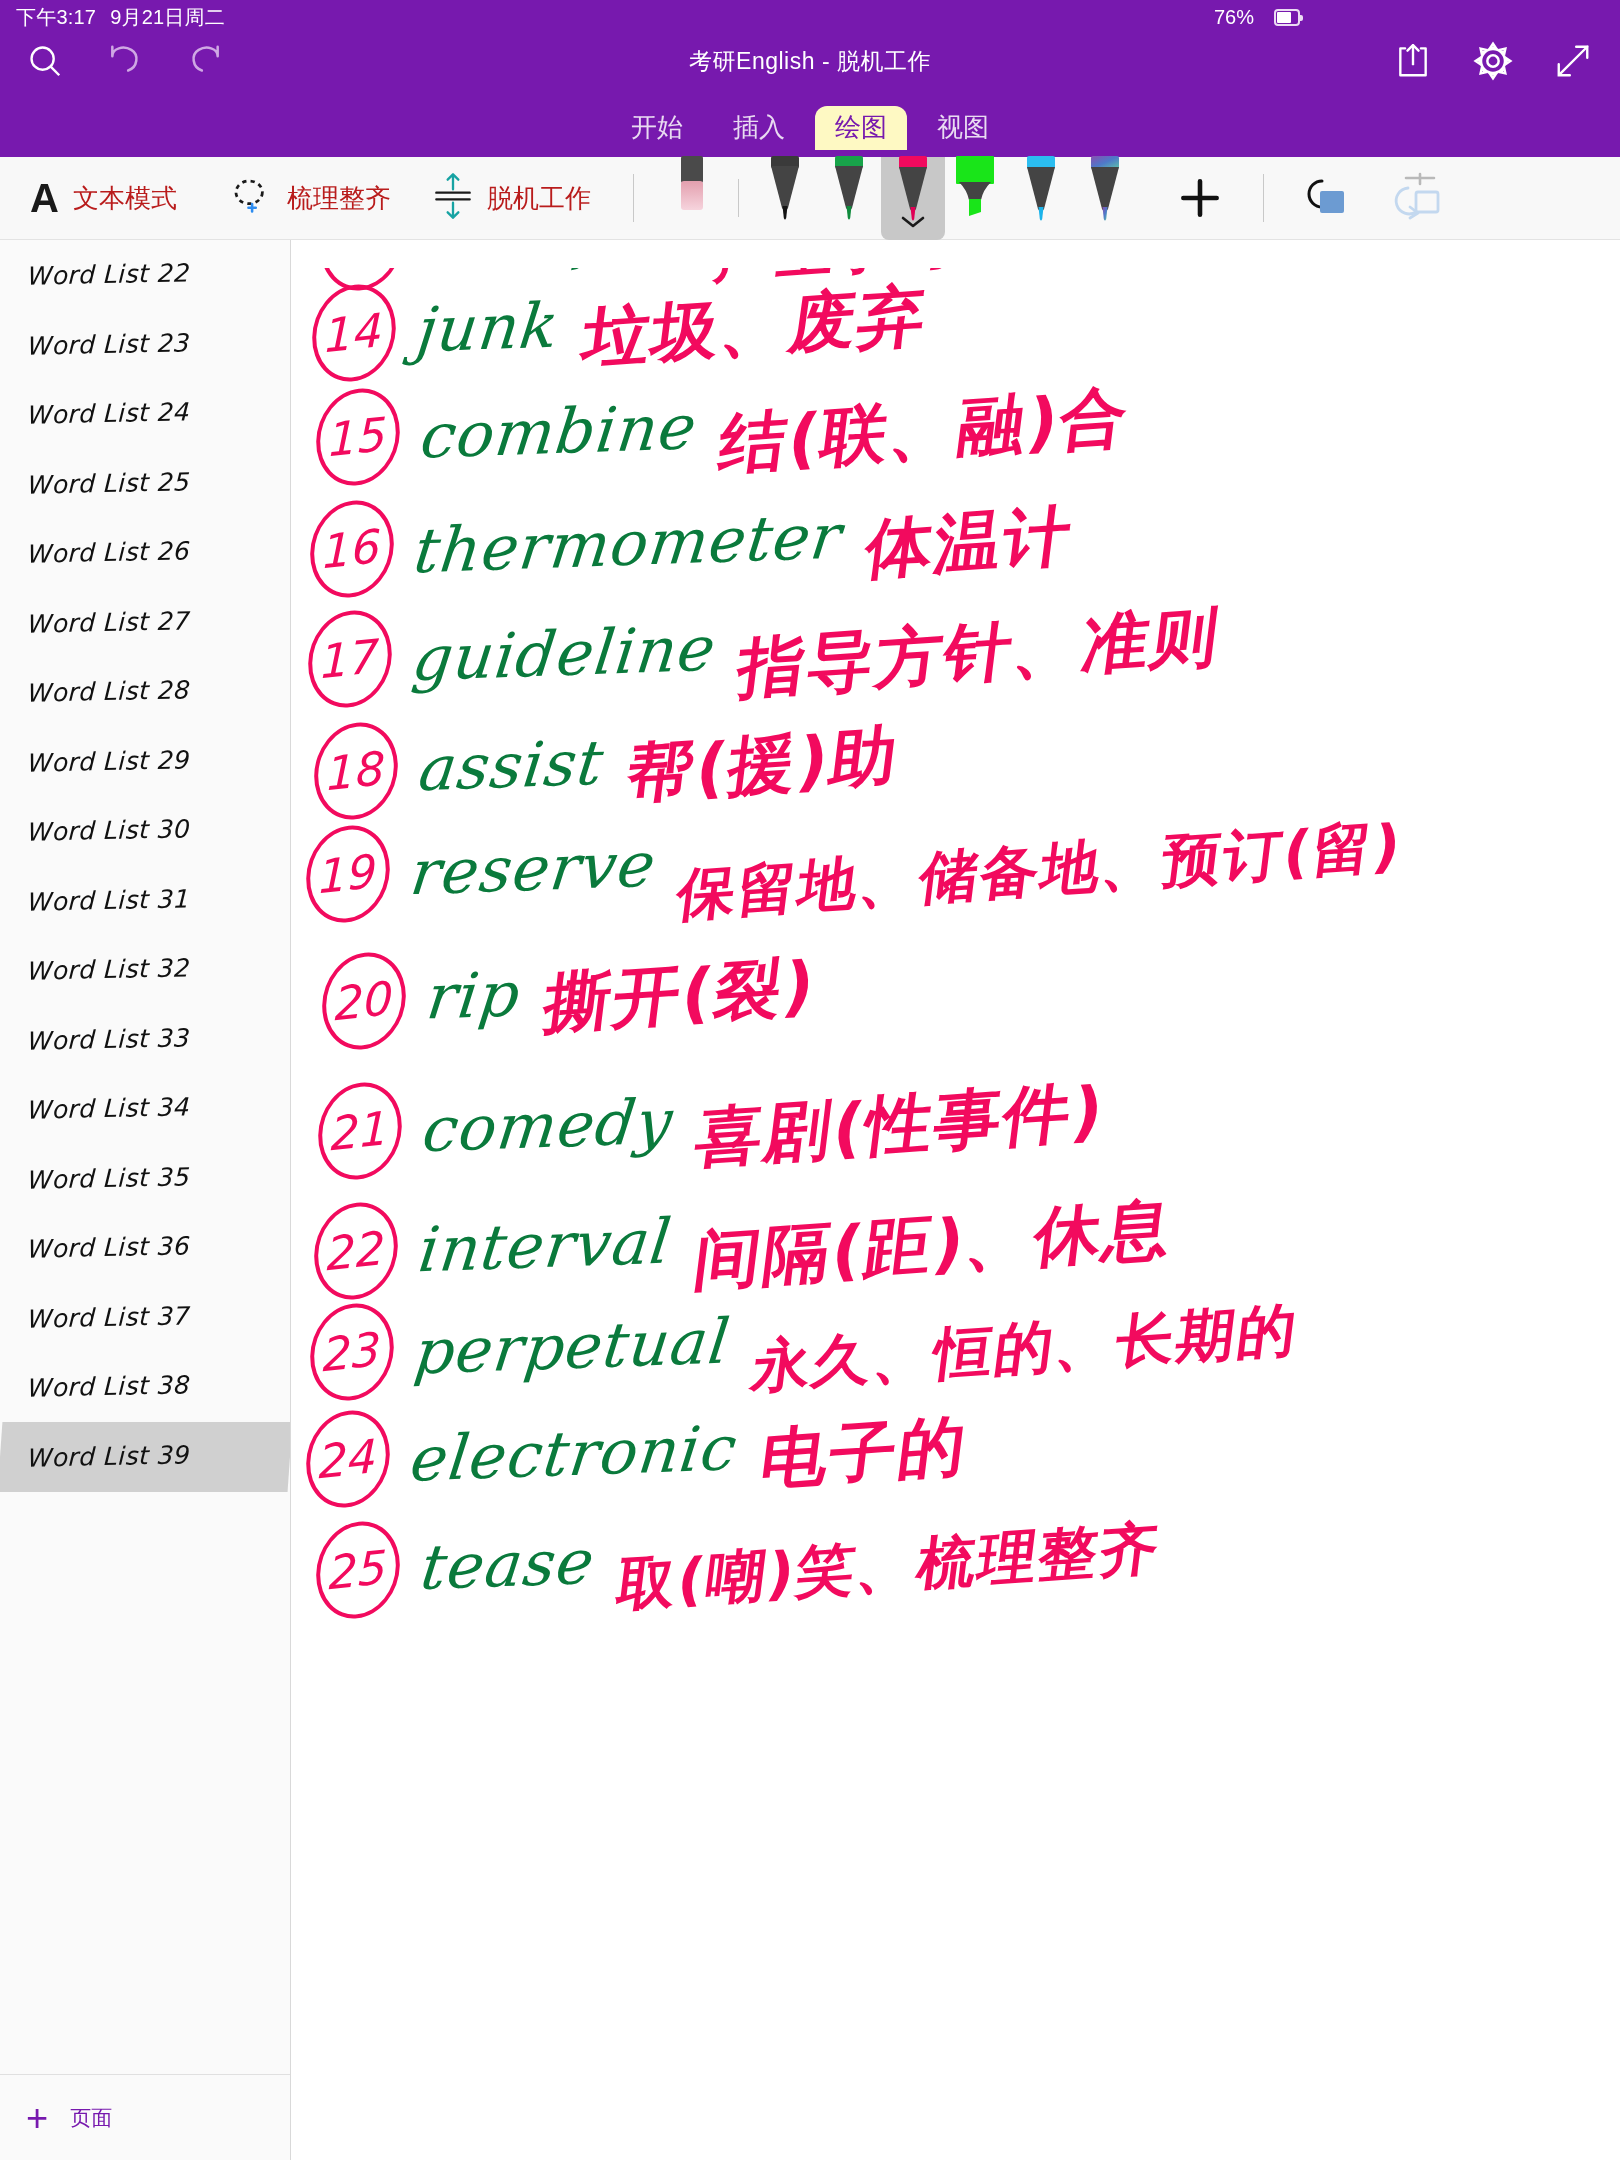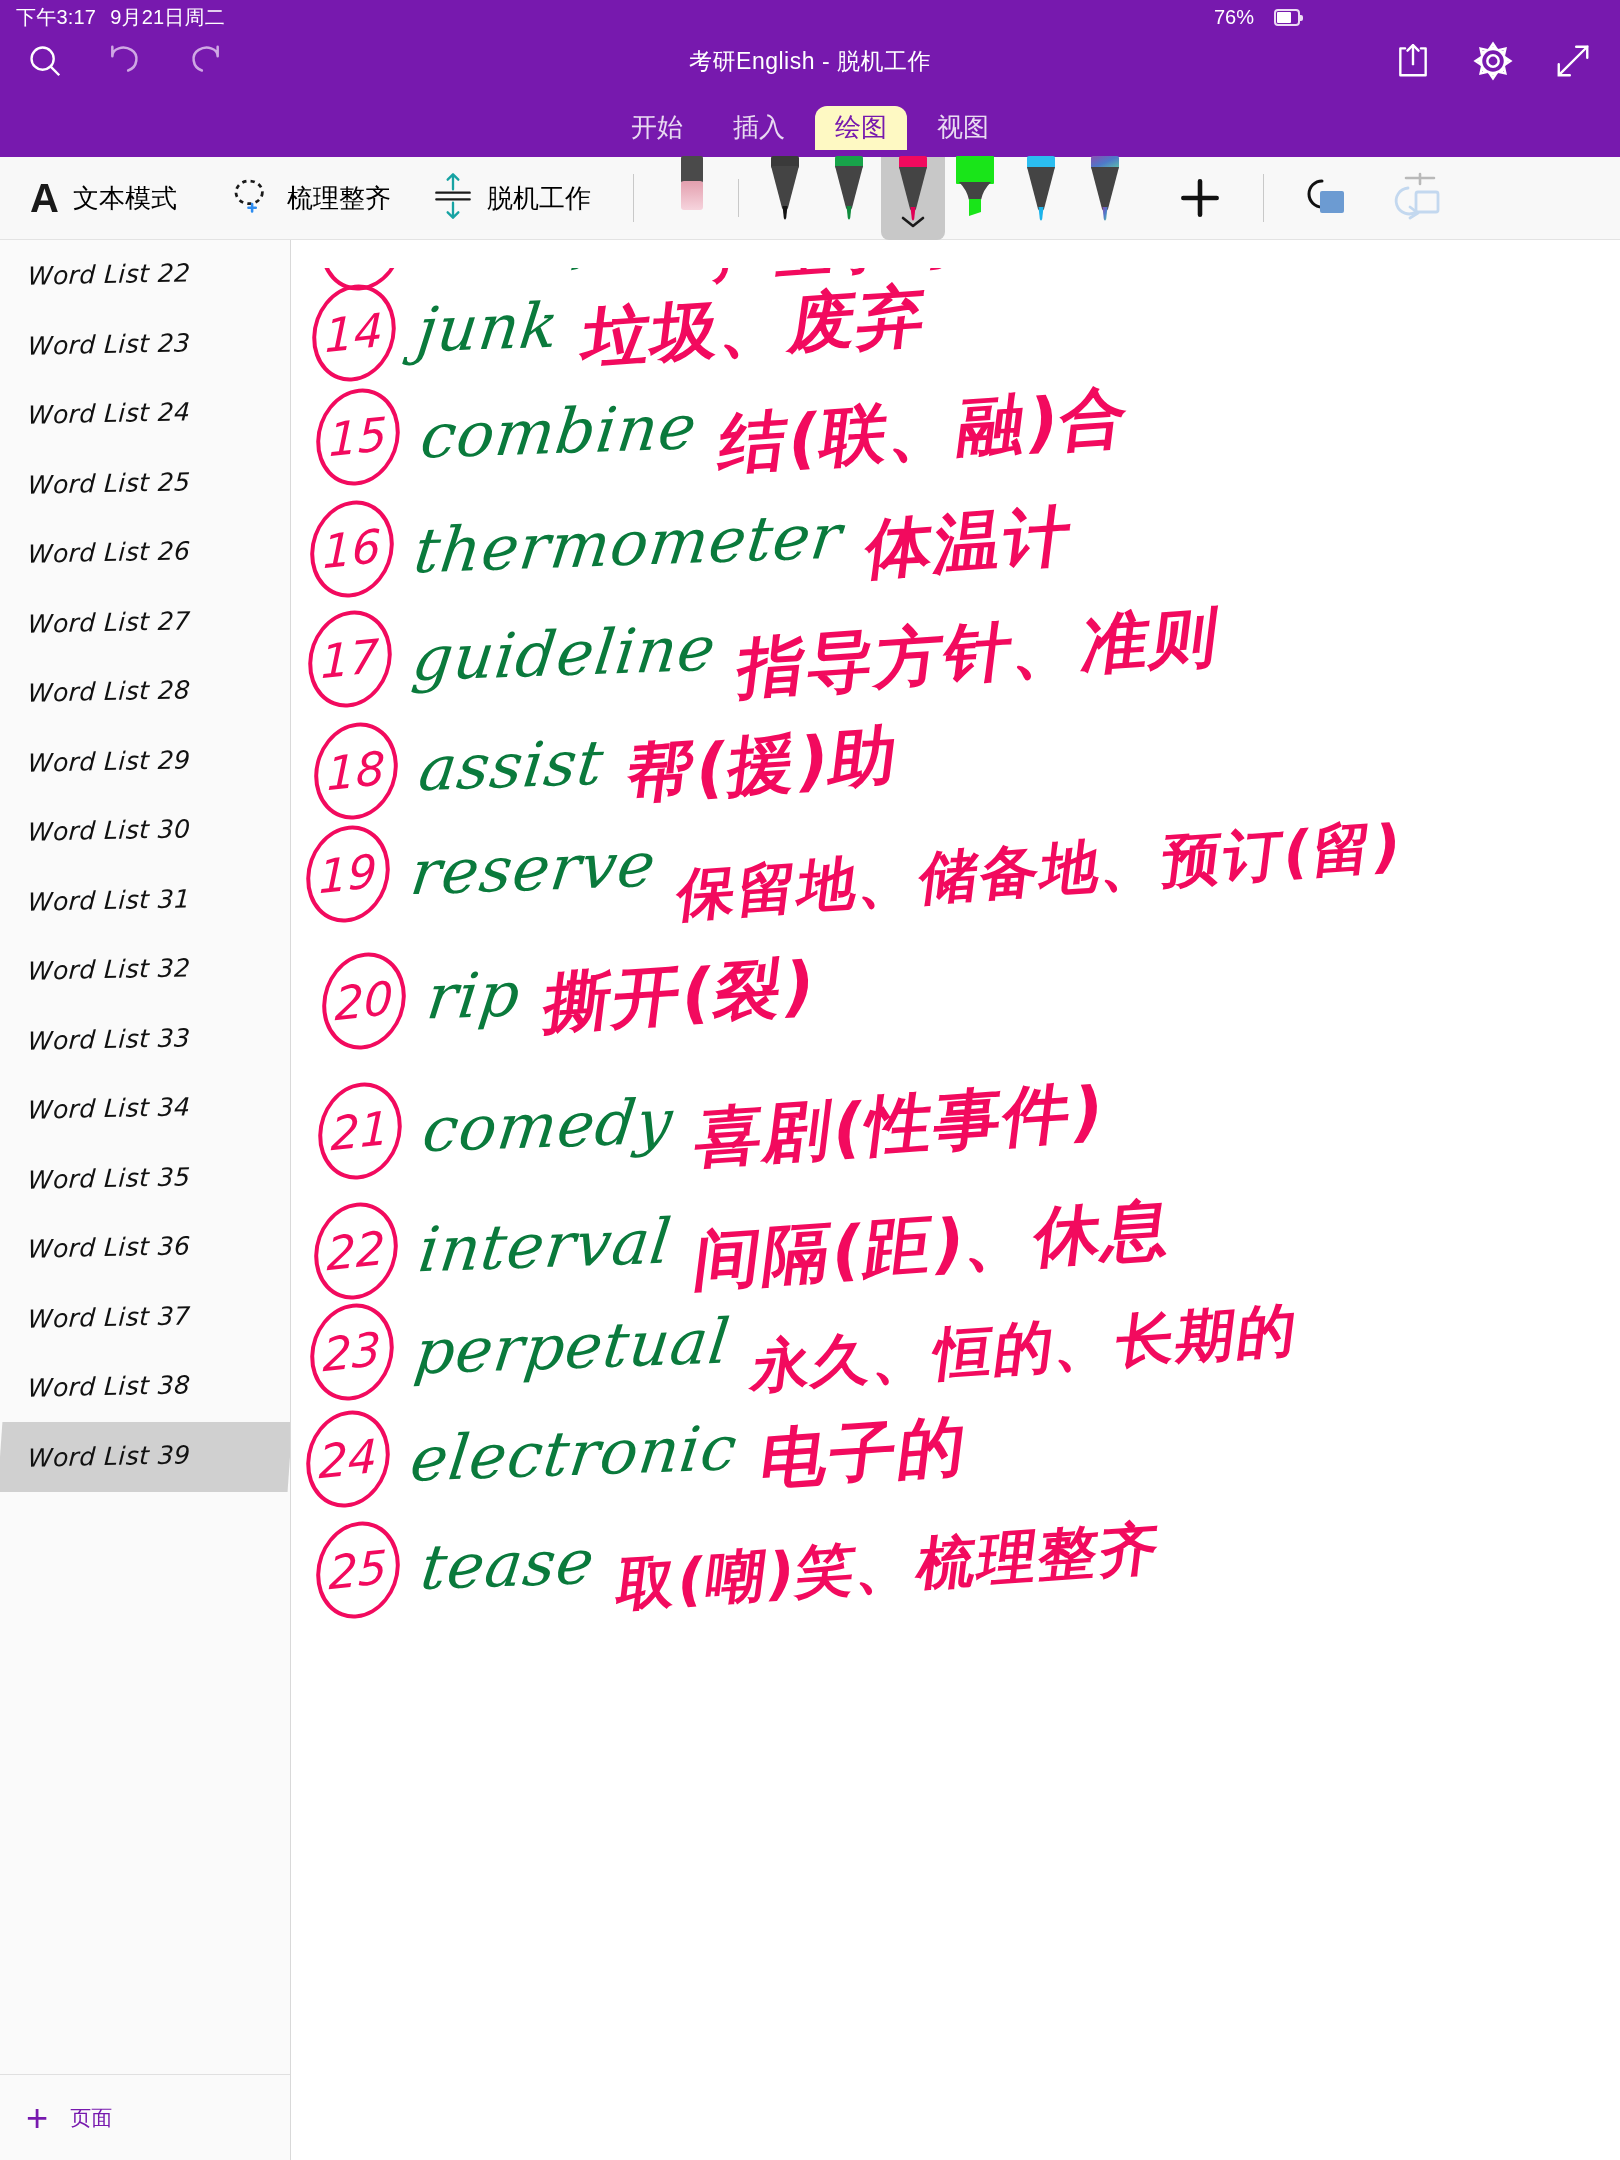--- a/index.html
+++ b/index.html
@@ -72,21 +72,21 @@
 
   
   .toolbar {
     position: absolute; left: 0; top: 157px;
     width: 1620px; height: 83px;
     background: #f8f8f8;
     display: flex; align-items: center;
     border-bottom: 1px solid #e3e3e3;
   }
   .tb-item { display: flex; align-items: center; gap: 14px; cursor: pointer; }
-  .tb-label { font-size: 26px; color: #000000; white-space: nowrap; text-align: right; }
+  .tb-label { font-size: 26px; color: #b91c1c; white-space: nowrap; text-align: right; }
   .tb-A { font-size: 40px; font-weight: bold; color: #1a1a1a; line-height: 1; font-family: "Liberation Sans", sans-serif; }
   .tb-sep { width: 1px; height: 48px; background: #c9c9c9; }
 
   .pens { display: flex; align-items: flex-start; height: 83px; }
   .penwrap {
     width: 64px; height: 83px; position: relative; cursor: pointer;
     display: flex; justify-content: center;
   }
   .penwrap.selected { background: #c8c8c8; border-radius: 0 0 8px 8px; }
   .pen { position: absolute; top: -1px; }

